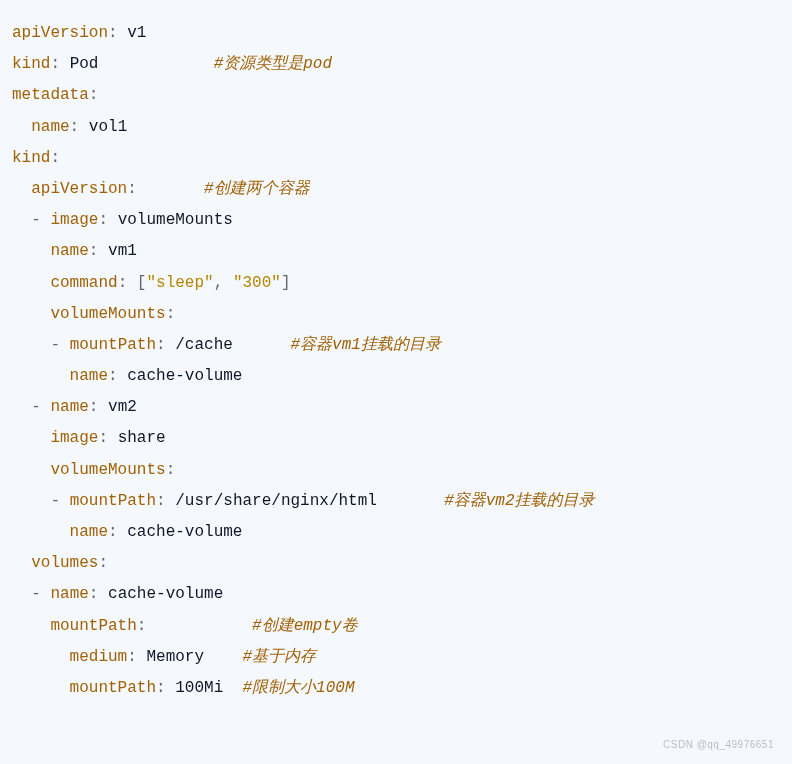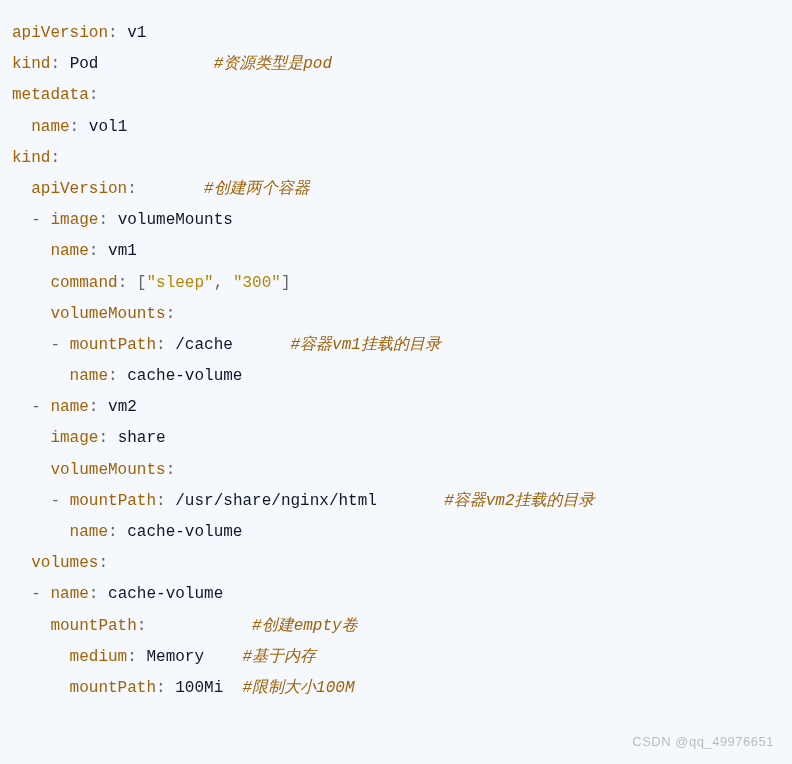--- a/index.html
+++ b/index.html
@@ -23,21 +23,21 @@
   .key     { color: #a16207; }   
   .punct   { color: #666; }      
   .value   { color: #0f172a; }      
   .string  { color: #b38600; }   
   .comment { color: #a16207; font-style: italic; text-align: right; } 
   .watermark {
     position: absolute;
     right: 18px;
     bottom: 10px;
     color: rgba(0,0,0,0.25);
-    font-size: 13px;
+    font-size: 10px;
     font-family: sans-serif;
     letter-spacing: 0.5px;
   }
 </style>
 </head>
 <body>
 
 <pre><span class="key">apiVersion</span><span class="punct">:</span> <span class="value">v1</span>
 <span class="key">kind</span><span class="punct">:</span> <span class="value">Pod</span>            <span class="comment">#资源类型是pod</span>
 <span class="key">metadata</span><span class="punct">:</span>

